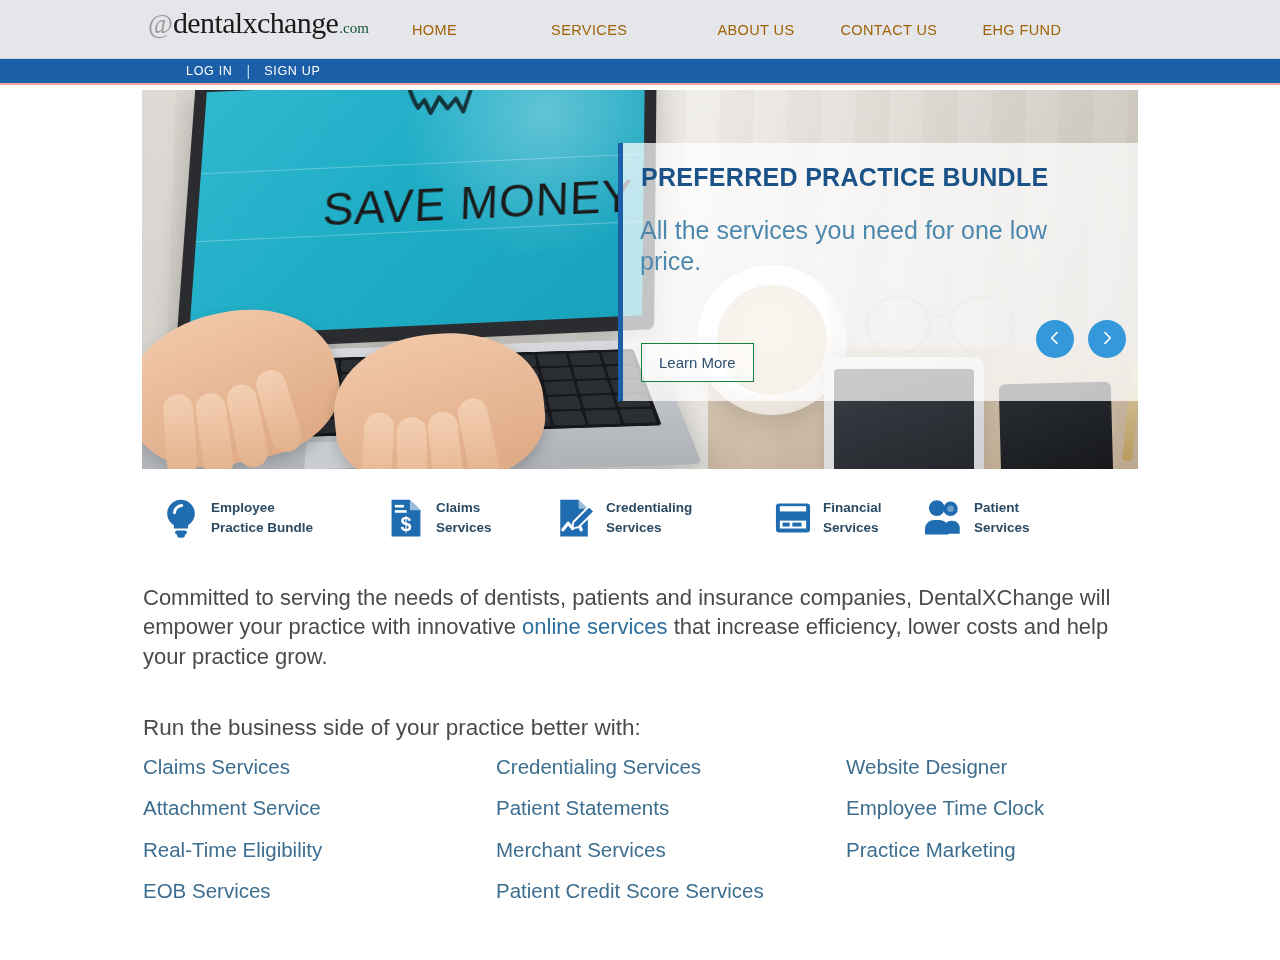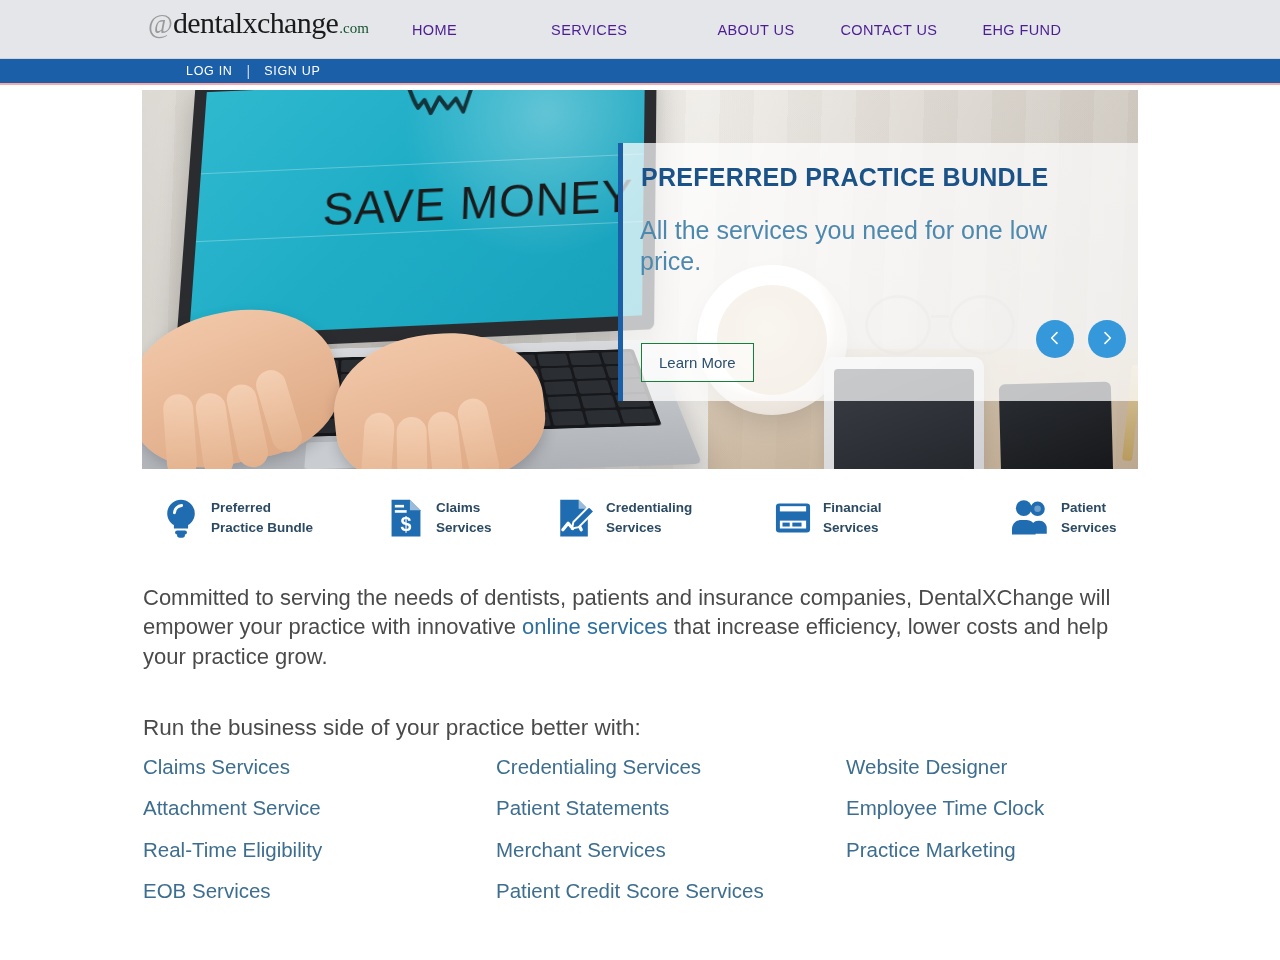--- a/index.html
+++ b/index.html
@@ -36,21 +36,21 @@
     font-family: "Liberation Serif", serif;
     font-size: 15px; color: #14532d; line-height: 1;
     margin-left: 1px;
   }
 
   .main-nav {
     position: absolute; left: 400px; top: 0;
     height: 59px; display: flex; align-items: center;
   }
   .nav-item {
-    font-size: 14.5px; color: #4c1d95;
+    font-size: 14.5px; color: #a16207;
     letter-spacing: 0.4px;
     text-decoration: none;
     cursor: pointer;
     white-space: nowrap;
   }
   .nav-item.i0 { margin-left: 12px; }
   .nav-item.i1 { margin-left: 94px; }
   .nav-item.i2 { margin-left: 90px; }
   .nav-item.i3 { margin-left: 46px; }
   .nav-item.i4 { margin-left: 45px; }
@@ -273,21 +273,21 @@
   }
   .svc {
     position:absolute; top:0;
     display:flex; align-items:center; gap:9px;
     cursor:pointer;
   }
   .svc.s0 { left: 18px; }
   .svc.s1 { left: 243px; }
   .svc.s2 { left: 413px; }
   .svc.s3 { left: 630px; }
-  .svc.s4 { left: 868px; }
+  .svc.s4 { left: 781px; }
   .svc-icon { width:42px; height:42px; flex:0 0 42px; display:flex; align-items:center; justify-content:center; }
   .svc-icon svg { width:100%; height:100%; fill:#1f6cb0; }
   .svc-label {
     font-size: 13.5px; font-weight: 700; color:#2b4a63;
     line-height: 1.45; white-space: pre-line;
   }
 
   
   .intro {
     margin: 26px 0 0 143px;
@@ -498,21 +498,21 @@
 
     <a class="svc s0">
       <span class="svc-icon">
         <svg viewBox="0 0 64 64" xmlns="http://www.w3.org/2000/svg">
           <path d="M32 4C20.4 4 11 13.4 11 25c0 7.6 4.1 14.2 10.2 17.8V48h21.6v-5.2C48.9 39.2 53 32.6 53 25 53 13.4 43.6 4 32 4z"></path>
           <rect x="23" y="51" width="18" height="6" rx="3"></rect>
           <path d="M26 54h12v4a4 4 0 0 1-4 4h-4a4 4 0 0 1-4-4z"></path>
           <path d="M22 24a12 12 0 0 1 11-11" fill="none" stroke="#ffffff" stroke-width="4.5" stroke-linecap="round"></path>
         </svg>
       </span>
-      <span class="svc-label">Preferred
+      <span class="svc-label">Employee
 Practice Bundle</span>
     </a>
 
     <a class="svc s1">
       <span class="svc-icon">
         <svg viewBox="0 0 64 64" xmlns="http://www.w3.org/2000/svg">
           <path d="M10 4h28l16 16v40H10z"></path>
           <path d="M38 4v16h16z" fill="#ffffff" opacity=".55"></path>
           <rect x="15" y="12" width="14" height="4" fill="#ffffff"></rect>
           <rect x="15" y="20" width="18" height="4" fill="#ffffff"></rect>

